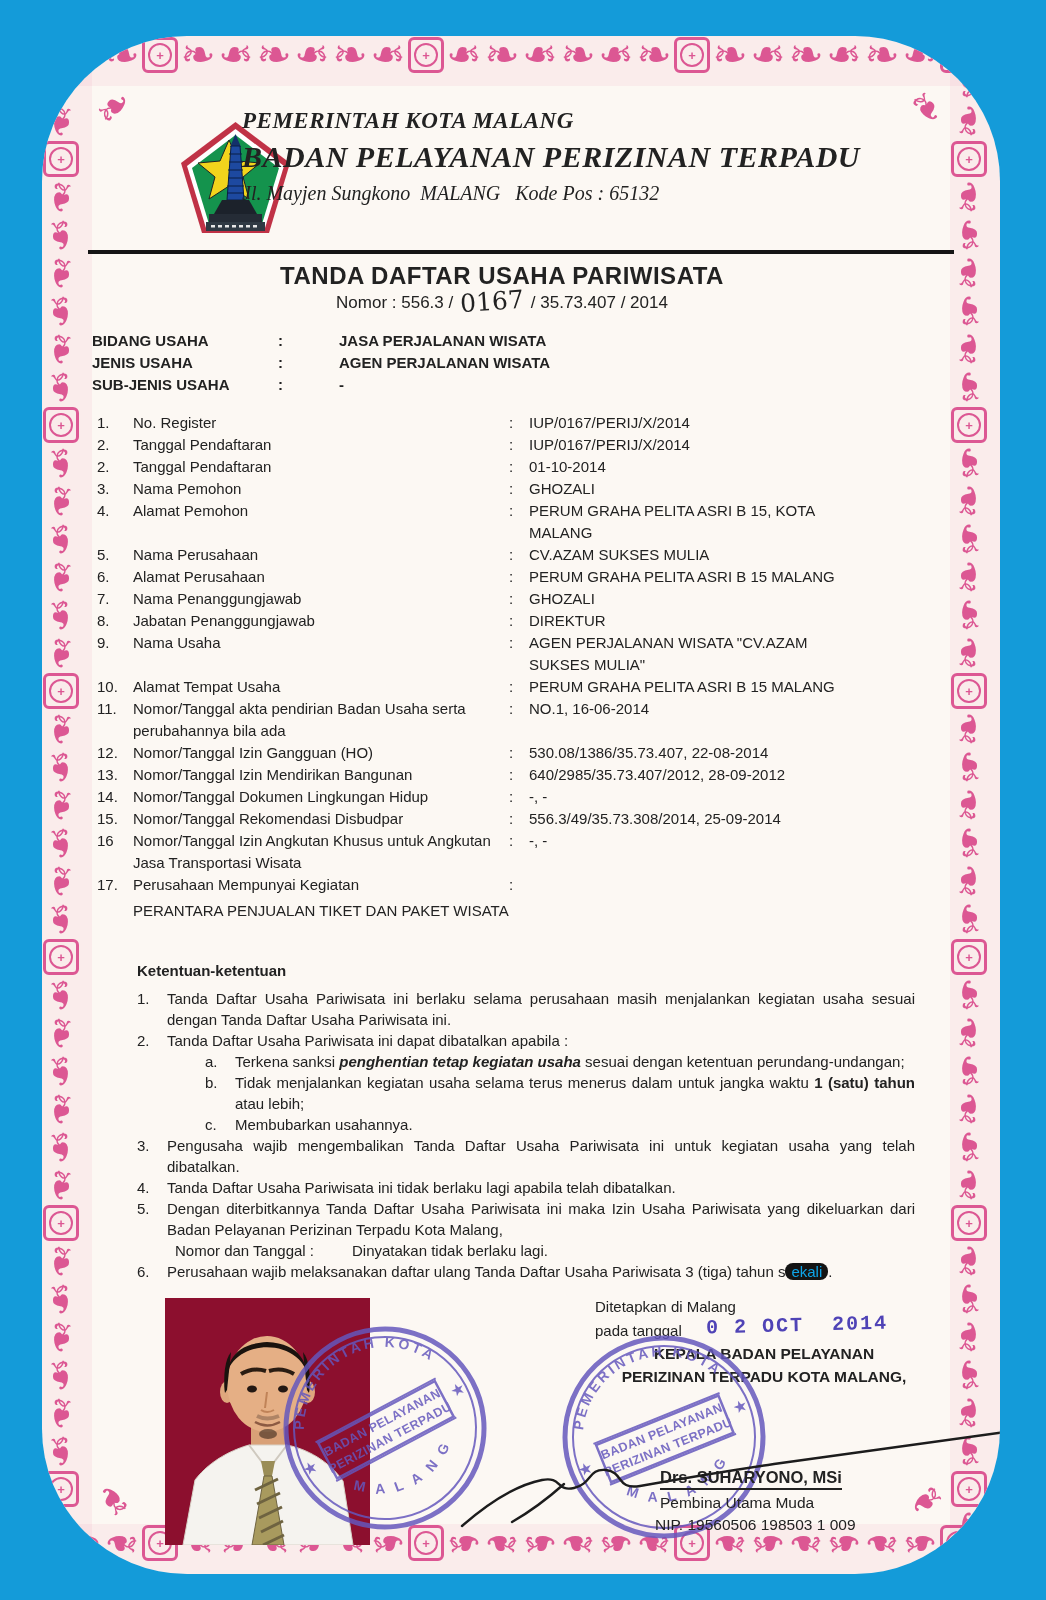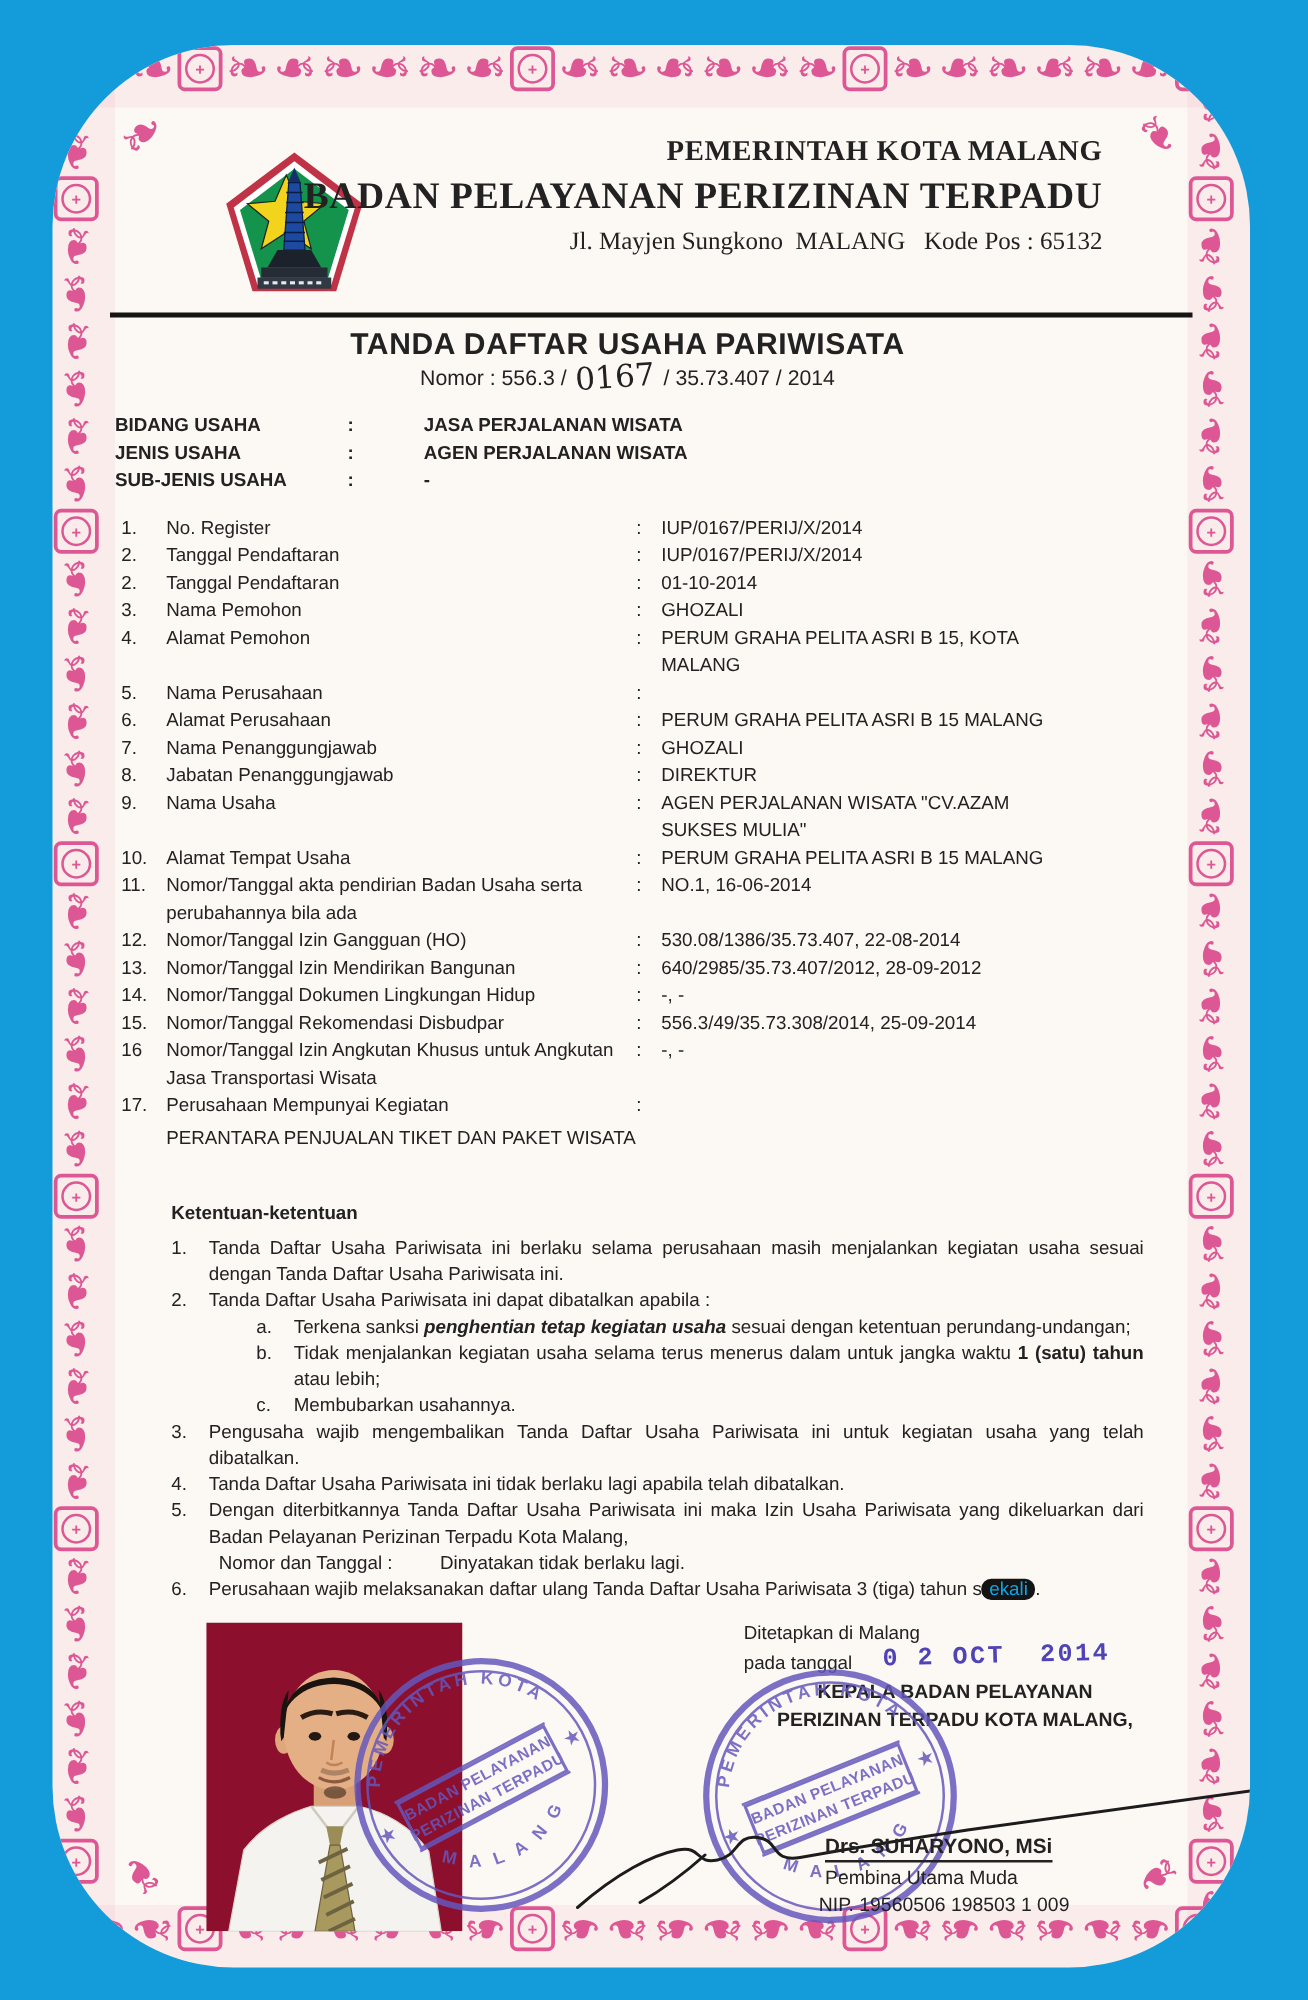--- a/index.html
+++ b/index.html
@@ -25,21 +25,21 @@
   .med-box{width:30px;height:30px;border:3px solid currentColor;border-radius:6px;
            display:flex;align-items:center;justify-content:center;}
   .med-circle{width:20px;height:20px;border:2.5px solid currentColor;border-radius:50%;
               display:flex;align-items:center;justify-content:center;font-size:13px;font-weight:bold;}
   .corner{position:absolute;z-index:1;width:38px;height:38px;color:#dc5793;font-size:42px;
           display:flex;align-items:center;justify-content:center;}
   
   .content{position:absolute;inset:0;z-index:2;font-size:15px;}
   .abs{position:absolute;}
   .serif{font-family:"Liberation Serif",serif;}
-  .header-text{left:200px;top:72px;width:640px;text-align:right;}
+  .header-text{left:200px;top:72px;width:640px;text-align:left;font-style:italic;}
   .hl1{font-size:23px;font-weight:bold;letter-spacing:.5px;}
   .hl2{font-size:30px;font-weight:bold;margin-top:6px;letter-spacing:.5px;}
   .hl3{font-size:20px;margin-top:8px;}
   .rule{left:46px;top:214px;width:866px;height:4px;background:#151515;}
   .title-block{left:0;top:226px;width:920px;text-align:center;}
   .doc-title{font-size:24px;font-weight:bold;letter-spacing:.5px;}
   .nomor-line{margin-top:3px;font-size:17px;}
   .handwritten{display:inline-block;font-family:"DejaVu Serif",serif;font-size:25px;line-height:10px;
                transform:rotate(-4deg) translateY(2px);margin:0 7px;}
   .biz-block{left:50px;top:294px;}
@@ -402,20 +402,21 @@
           <div class="reg-row">
             <span class="reg-no">4.</span>
             <span class="reg-label">Alamat Pemohon</span>
             <span class="reg-colon">:</span>
             <span class="reg-value">PERUM GRAHA PELITA ASRI B 15, KOTA MALANG</span>
           </div>
           <div class="reg-row">
             <span class="reg-no">5.</span>
             <span class="reg-label">Nama Perusahaan</span>
             <span class="reg-colon">:</span>
+            <span class="reg-value">CV.AZAM SUKSES MULIA</span>
           </div>
           <div class="reg-row">
             <span class="reg-no">6.</span>
             <span class="reg-label">Alamat Perusahaan</span>
             <span class="reg-colon">:</span>
             <span class="reg-value">PERUM GRAHA PELITA ASRI B 15 MALANG</span>
           </div>
           <div class="reg-row">
             <span class="reg-no">7.</span>
             <span class="reg-label">Nama Penanggungjawab</span>

